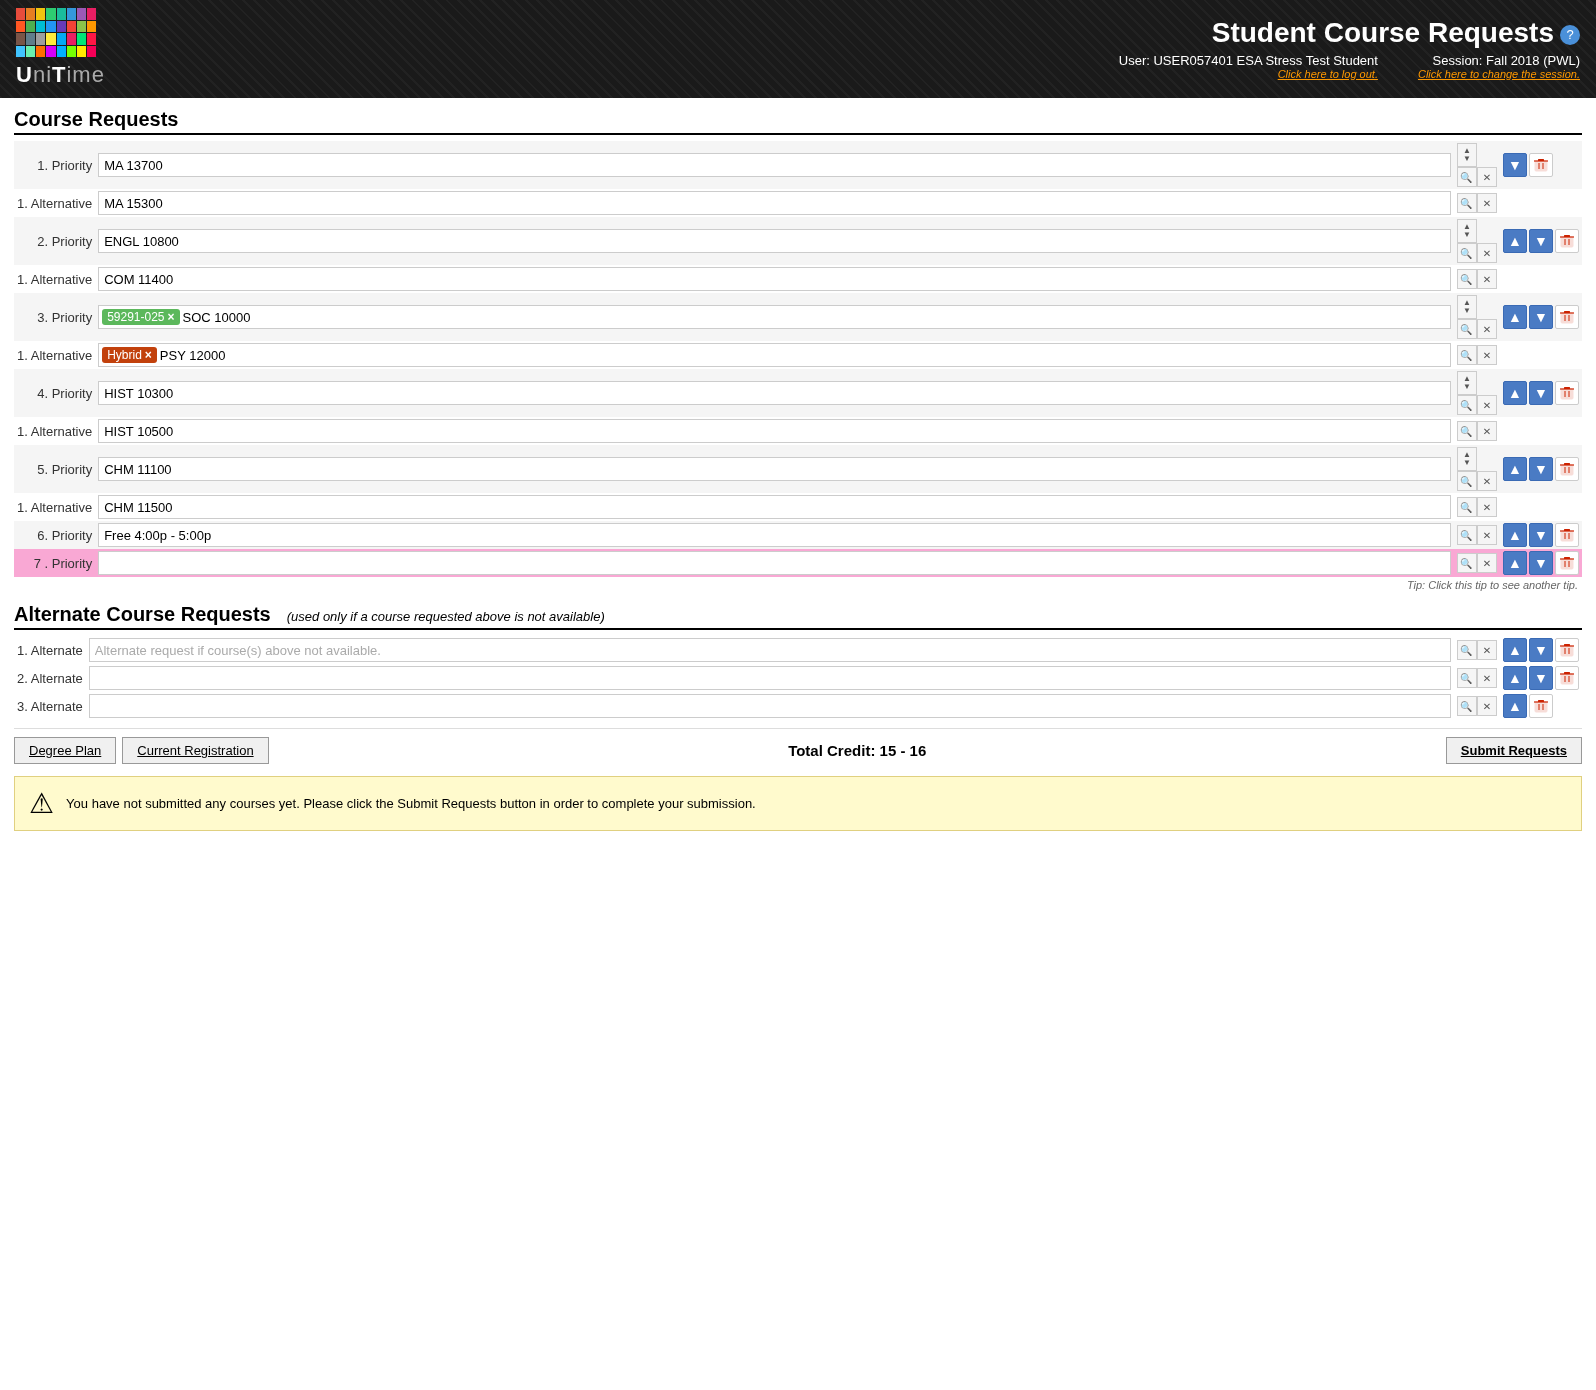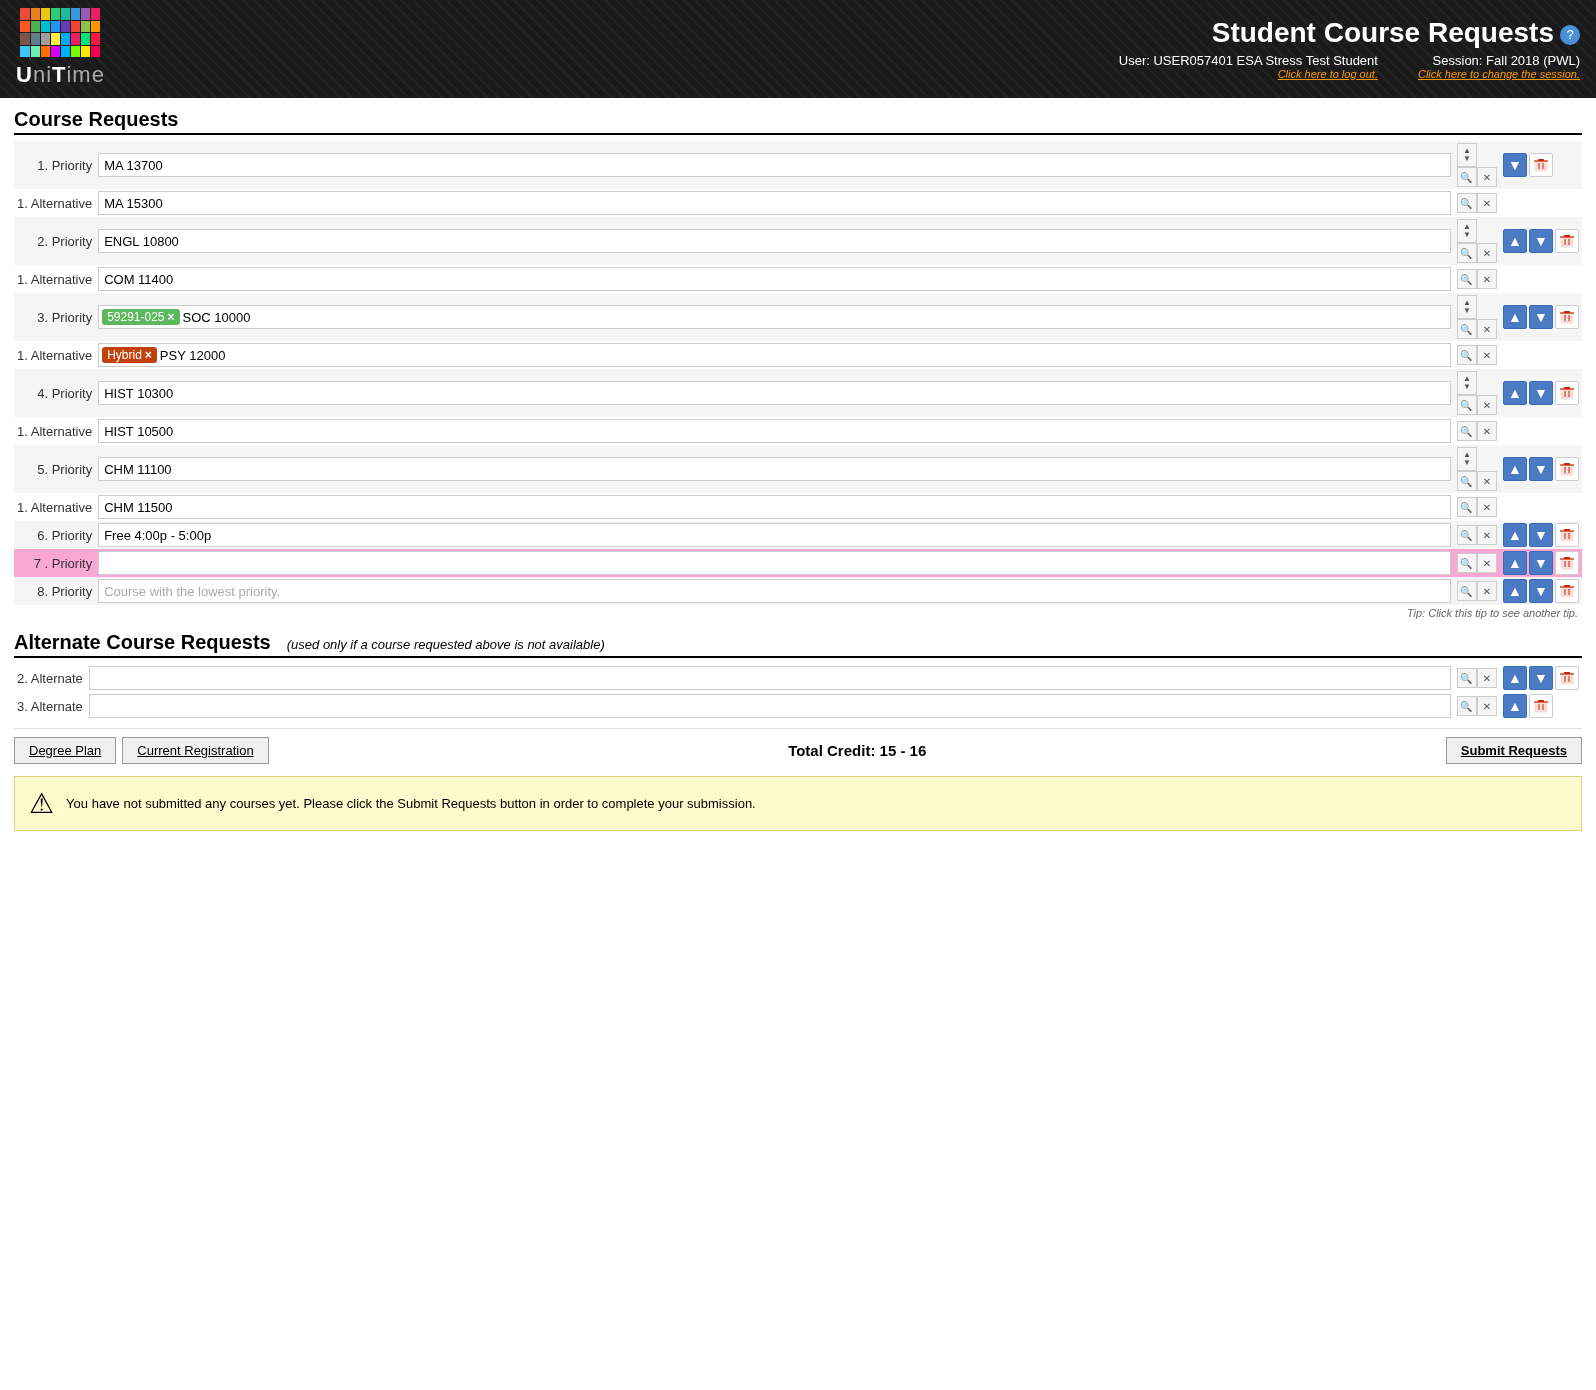--- a/index.html
+++ b/index.html
@@ -8,21 +8,21 @@
     
     .header {
       background: #1a1a1a;
       background-image: repeating-linear-gradient(45deg, #222 0px, #222 2px, #1a1a1a 2px, #1a1a1a 8px);
       color: white;
       padding: 8px 16px 10px 16px;
       display: flex;
       align-items: center;
       justify-content: space-between;
     }
-    .logo-area { display: flex; flex-direction: column; align-items: center; }
+    .logo-area { display: flex; flex-direction: column; align-items: flex-start; }
     .logo-grid {
       width: 80px; height: 50px;
       display: grid; grid-template-columns: repeat(8, 1fr); grid-template-rows: repeat(4, 1fr);
       gap: 1px; margin-bottom: 4px;
     }
     .logo-cell { width: 100%; height: 100%; }
     .logo-text { color: white; font-size: 22px; font-weight: bold; letter-spacing: 1px; }
     .logo-text span { color: #aaa; font-weight: normal; }
     .header-right { text-align: right; }
     .app-title { font-size: 28px; font-weight: bold; color: white; margin-bottom: 4px; }
@@ -375,55 +375,55 @@
       <rect x="2" y="4" width="12" height="10" rx="1" fill="#cc2200" opacity="0.15" stroke="#cc2200" stroke-width="1"></rect>
       <rect x="5" y="2" width="6" height="2" rx="0.5" fill="#cc2200"></rect>
       <line x1="1" y1="4" x2="15" y2="4" stroke="#cc2200" stroke-width="1.2"></line>
       <line x1="6" y1="6" x2="6" y2="12" stroke="#cc2200" stroke-width="1"></line>
       <line x1="10" y1="6" x2="10" y2="12" stroke="#cc2200" stroke-width="1"></line>
     </svg>
   </button>
             </div>
           </td>
         </tr>
-        <tr style="background: rgb(245, 245, 245);">
-          <td class="label-cell">8. Priority</td>
-          <td style="width: 100%;"><input type="text" class="course-input" placeholder="Course with the lowest priority." style=""></td>
-          <td style="white-space: nowrap;"><button class="ctrl-btn" title="Search">🔍</button><button class="ctrl-btn" title="Clear">✕</button></td>
-          <td style="white-space: nowrap;">
-            <div style="display:flex;gap:2px;align-items:center;">
-              <button class="btn-blue" title="Move Up">▲</button>
-              <button class="btn-blue" title="Move Down">▼</button>
-              <button class="btn-red" title="Delete">
-    <svg viewBox="0 0 16 16" fill="none" xmlns="http://www.w3.org/2000/svg">
-      <rect x="2" y="4" width="12" height="10" rx="1" fill="#cc2200" opacity="0.15" stroke="#cc2200" stroke-width="1"></rect>
-      <rect x="5" y="2" width="6" height="2" rx="0.5" fill="#cc2200"></rect>
-      <line x1="1" y1="4" x2="15" y2="4" stroke="#cc2200" stroke-width="1.2"></line>
-      <line x1="6" y1="6" x2="6" y2="12" stroke="#cc2200" stroke-width="1"></line>
-      <line x1="10" y1="6" x2="10" y2="12" stroke="#cc2200" stroke-width="1"></line>
-    </svg>
-  </button>
-            </div>
-          </td>
-        </tr>
         <tr>
           <td colspan="4" style="text-align:right;font-style:italic;color:#666;font-size:11px;padding:2px 4px;">
   <span style="cursor:pointer;margin-top:12px;">Tip: Click this tip to see another tip.</span>
 </td>
         </tr>
       </tbody>
   </table>
 
   <div class="alt-section-header">
     <span class="alt-title">Alternate Course Requests</span>
     <span class="alt-note">(used only if a course requested above is not available)</span>
   </div>
 
   <table class="requests-table" id="alternate-table">
     <tbody id="alternate-rows">
+        <tr>
+          <td class="label-cell">1. Alternate</td>
+          <td style="width: 100%;"><input type="text" class="course-input" placeholder="Alternate request if course(s) above not available." style=""></td>
+          <td style="white-space: nowrap;"><button class="ctrl-btn" title="Search">🔍</button><button class="ctrl-btn" title="Clear">✕</button></td>
+          <td style="white-space: nowrap;">
+            <div style="display:flex;gap:2px;align-items:center;">
+              <button class="btn-blue" title="Move Up">▲</button>
+              <button class="btn-blue" title="Move Down">▼</button>
+              <button class="btn-red" title="Delete">
+    <svg viewBox="0 0 16 16" fill="none" xmlns="http://www.w3.org/2000/svg">
+      <rect x="2" y="4" width="12" height="10" rx="1" fill="#cc2200" opacity="0.15" stroke="#cc2200" stroke-width="1"></rect>
+      <rect x="5" y="2" width="6" height="2" rx="0.5" fill="#cc2200"></rect>
+      <line x1="1" y1="4" x2="15" y2="4" stroke="#cc2200" stroke-width="1.2"></line>
+      <line x1="6" y1="6" x2="6" y2="12" stroke="#cc2200" stroke-width="1"></line>
+      <line x1="10" y1="6" x2="10" y2="12" stroke="#cc2200" stroke-width="1"></line>
+    </svg>
+  </button>
+            </div>
+          </td>
+        </tr>
         <tr>
           <td class="label-cell">2. Alternate</td>
           <td style="width: 100%;"><input type="text" class="course-input" style=""></td>
           <td style="white-space: nowrap;"><button class="ctrl-btn" title="Search">🔍</button><button class="ctrl-btn" title="Clear">✕</button></td>
           <td style="white-space: nowrap;">
             <div style="display:flex;gap:2px;align-items:center;">
               <button class="btn-blue" title="Move Up">▲</button>
               <button class="btn-blue" title="Move Down">▼</button>
               <button class="btn-red" title="Delete">
     <svg viewBox="0 0 16 16" fill="none" xmlns="http://www.w3.org/2000/svg">

